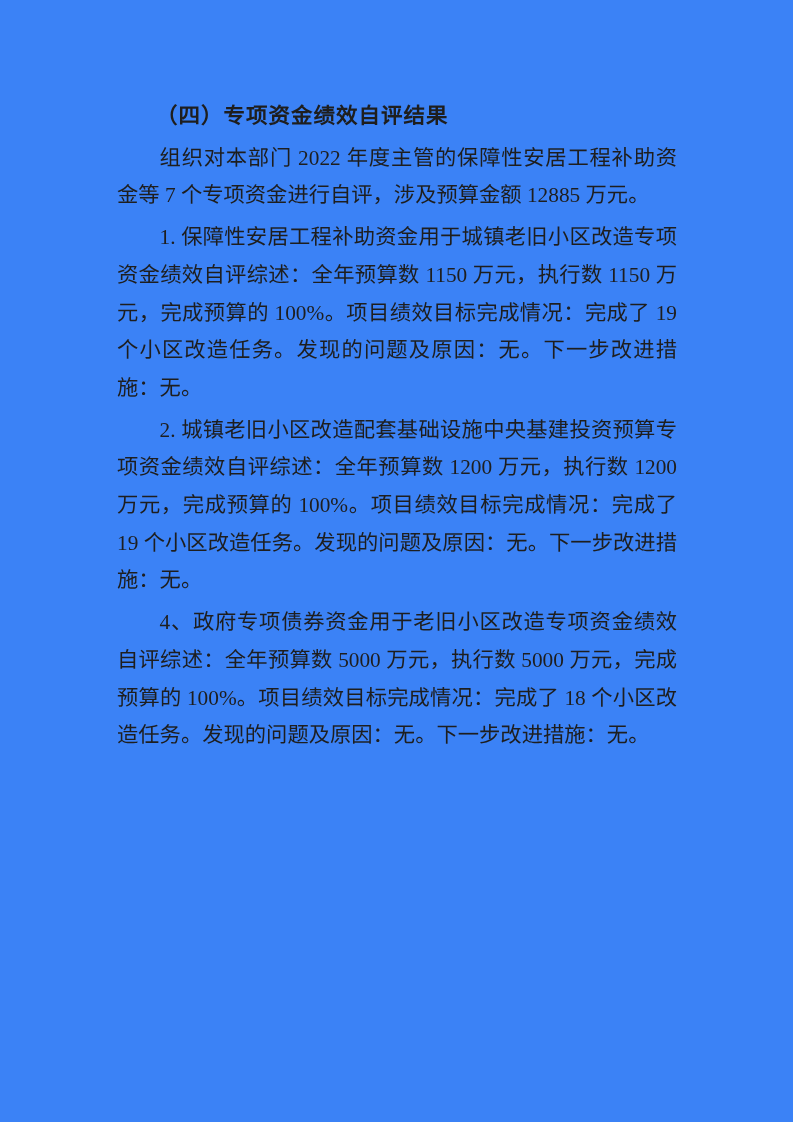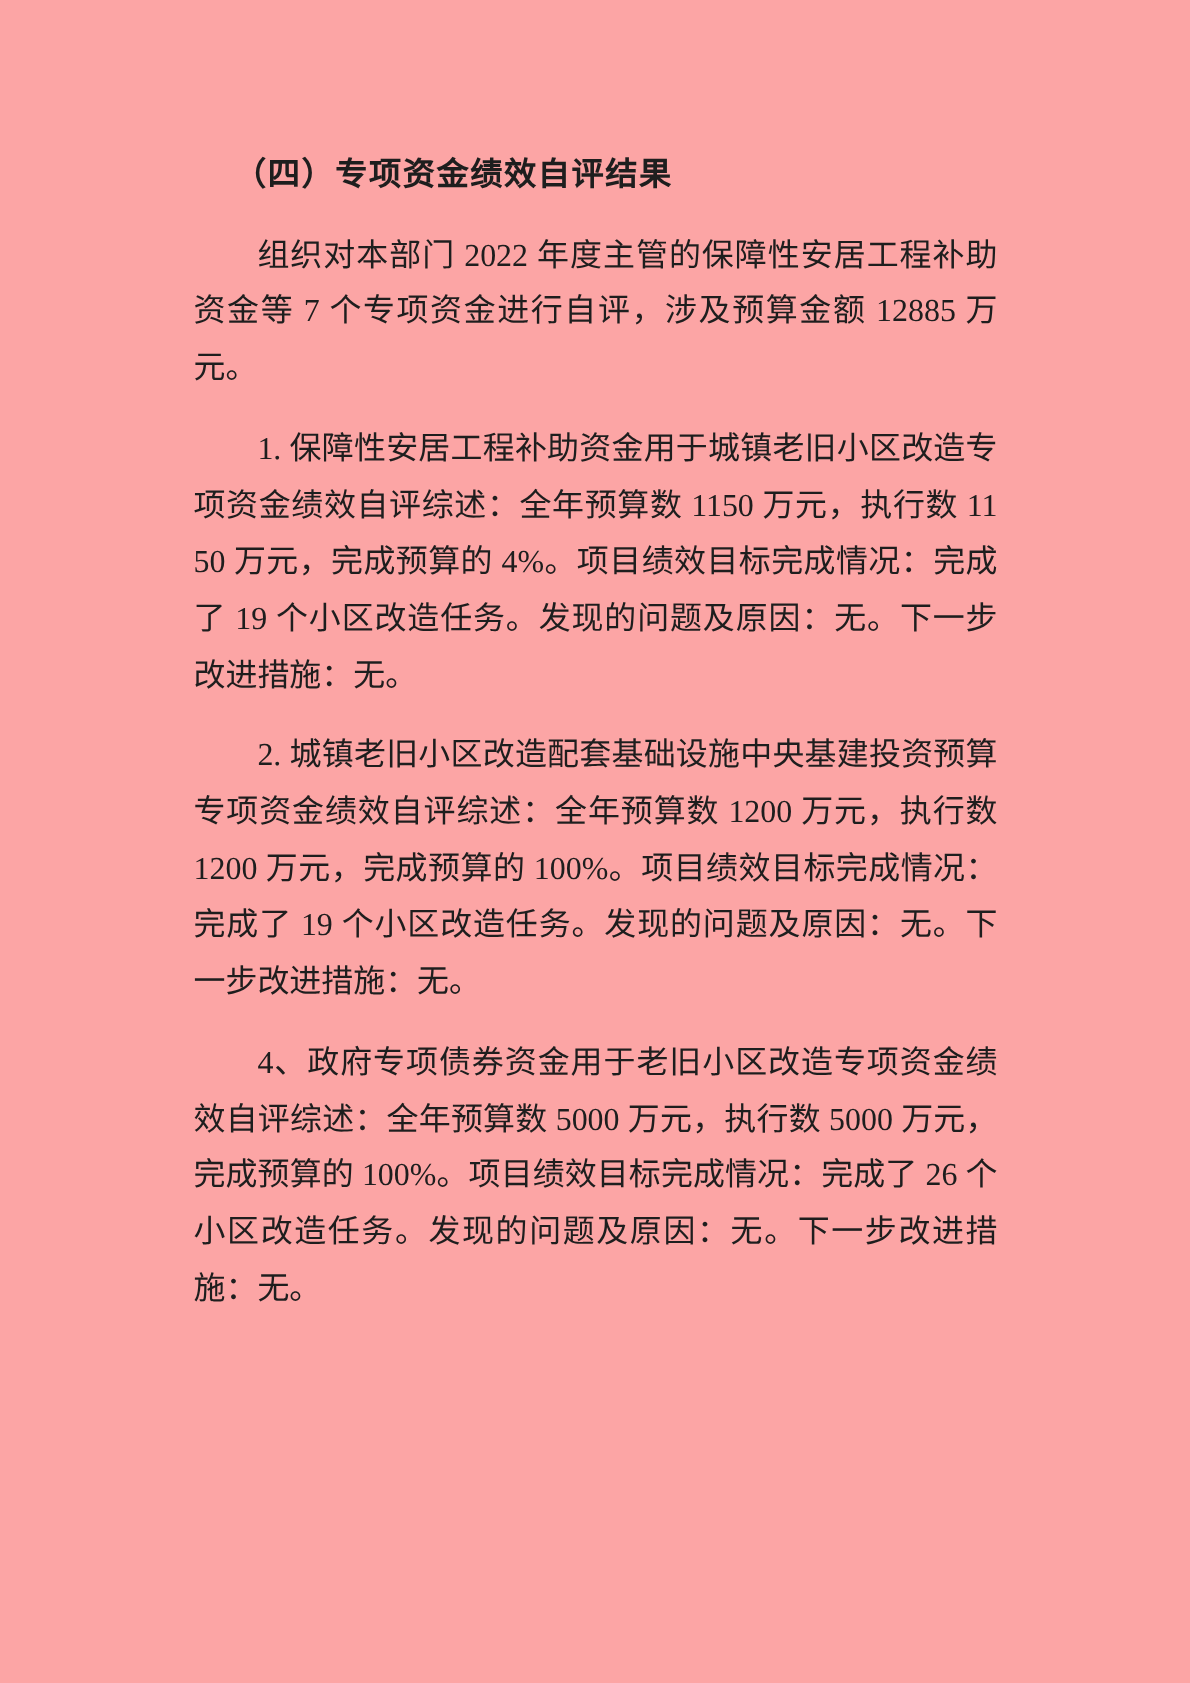--- a/index.html
+++ b/index.html
@@ -4,55 +4,55 @@
 <style>
   html, body {
     margin: 0;
     padding: 0;
     background: #ffffff;
   }
   .page {
     position: relative;
     width: 793px;
     height: 1122px;
-    background: #fca5a5;
+    background: #3b82f6;
     overflow: hidden;
     font-family: "Liberation Serif", "DejaVu Serif", serif;
     color: #1e1e1e;
   }
   .content {
     position: absolute;
     left: 113px;
     top: 98px;
     width: 568px;
   }
   .heading {
     margin: 0;
     font-size: 21.5px;
     font-weight: bold;
     line-height: 37.7px;
     text-indent: 2em;
     letter-spacing: 1px;
     white-space: nowrap;
   }
   .para {
-    margin: 16px;
+    margin: 4px;
     font-size: 21.3px;
     font-weight: normal;
     line-height: 37.7px;
     text-indent: 2em;
     text-align: justify;
     text-justify: inter-ideograph;
     word-break: break-all;
   }
 </style>
 </head>
 <body>
 
 <div class="page">
   <div class="content">
     <h2 class="heading">（四）专项资金绩效自评结果</h2>
     <p class="para">组织对本部门 2022 年度主管的保障性安居工程补助资金等 7 个专项资金进行自评，涉及预算金额 12885 万元。</p>
-    <p class="para">1. 保障性安居工程补助资金用于城镇老旧小区改造专项资金绩效自评综述：全年预算数 1150 万元，执行数 1150 万元，完成预算的 4%。项目绩效目标完成情况：完成了 19 个小区改造任务。发现的问题及原因：无。下一步改进措施：无。</p>
+    <p class="para">1. 保障性安居工程补助资金用于城镇老旧小区改造专项资金绩效自评综述：全年预算数 1150 万元，执行数 1150 万元，完成预算的 100%。项目绩效目标完成情况：完成了 19 个小区改造任务。发现的问题及原因：无。下一步改进措施：无。</p>
     <p class="para">2. 城镇老旧小区改造配套基础设施中央基建投资预算专项资金绩效自评综述：全年预算数 1200 万元，执行数 1200 万元，完成预算的 100%。项目绩效目标完成情况：完成了 19 个小区改造任务。发现的问题及原因：无。下一步改进措施：无。</p>
-    <p class="para">4、政府专项债券资金用于老旧小区改造专项资金绩效自评综述：全年预算数 5000 万元，执行数 5000 万元，完成预算的 100%。项目绩效目标完成情况：完成了 26 个小区改造任务。发现的问题及原因：无。下一步改进措施：无。</p>
+    <p class="para">4、政府专项债券资金用于老旧小区改造专项资金绩效自评综述：全年预算数 5000 万元，执行数 5000 万元，完成预算的 100%。项目绩效目标完成情况：完成了 18 个小区改造任务。发现的问题及原因：无。下一步改进措施：无。</p>
   </div>
 </div>
 
 </body></html>

